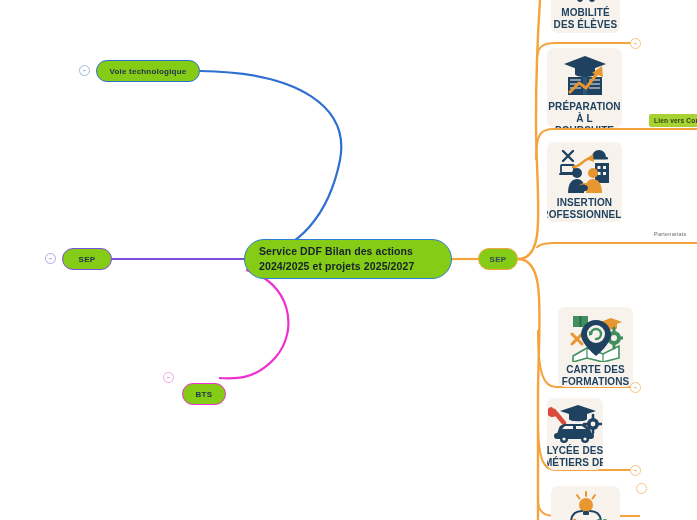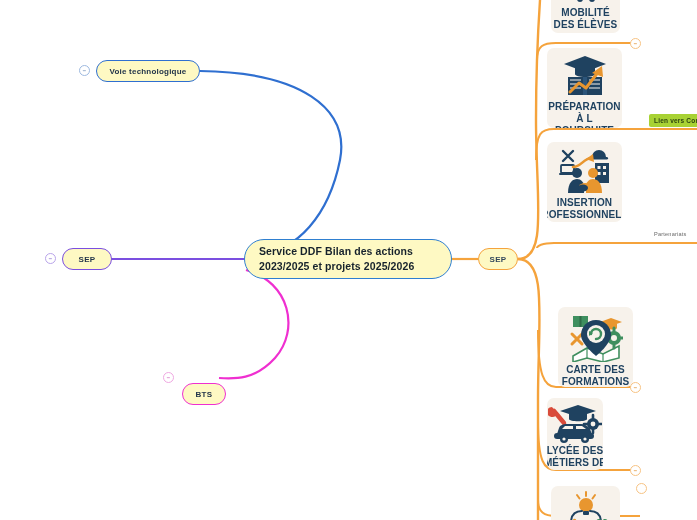--- a/index.html
+++ b/index.html
@@ -9,21 +9,21 @@
     font-family:"Liberation Sans","DejaVu Sans",sans-serif;
     position:relative;
   }
   #canvas{position:absolute;inset:0;width:697px;height:520px;}
   svg.edges{position:absolute;left:0;top:0;width:697px;height:520px;pointer-events:none;}
 
   
   .node{
     position:absolute;
     box-sizing:border-box;
-    background:#fef9c3;
+    background:#84cc16;
     border-radius:18px;
     display:flex;align-items:center;justify-content:center;
     text-align:center;
     font-weight:bold;
     color:#1f3a4d;
     white-space:pre-line;
   }
   .node.root{
     border:1.6px solid #2f7fd0;
     border-radius:22px;
@@ -106,21 +106,21 @@
 
     <path d="M538,330 C 538,375 544,387 556,387 L 636,387" fill="none" stroke="#f5a33c" stroke-width="2"></path>
 
     <path d="M538,420 C 538,462 544,470 556,470 L 636,470" fill="none" stroke="#f5a33c" stroke-width="2"></path>
 
     <path d="M538,500 C 538,512 544,516 556,516 L 640,516" fill="none" stroke="#f5a33c" stroke-width="2"></path>
   </svg>
 
   <div class="node root" style="left:244px;top:239px;width:208px;height:40px;">
     <span>Service DDF Bilan des actions
-2023/2025 et projets 2025/2026</span>
+2024/2025 et projets 2025/2027</span>
   </div>
 
   <div class="node blue" style="left:96px;top:60px;width:104px;height:22px;">
     <span>Voie technologique</span>
   </div>
   <div class="toggle blue" style="left:79px;top:65px;">
     <span>−</span>
   </div>
 
   <div class="node purple" style="left:62px;top:248px;width:50px;height:22px;">

